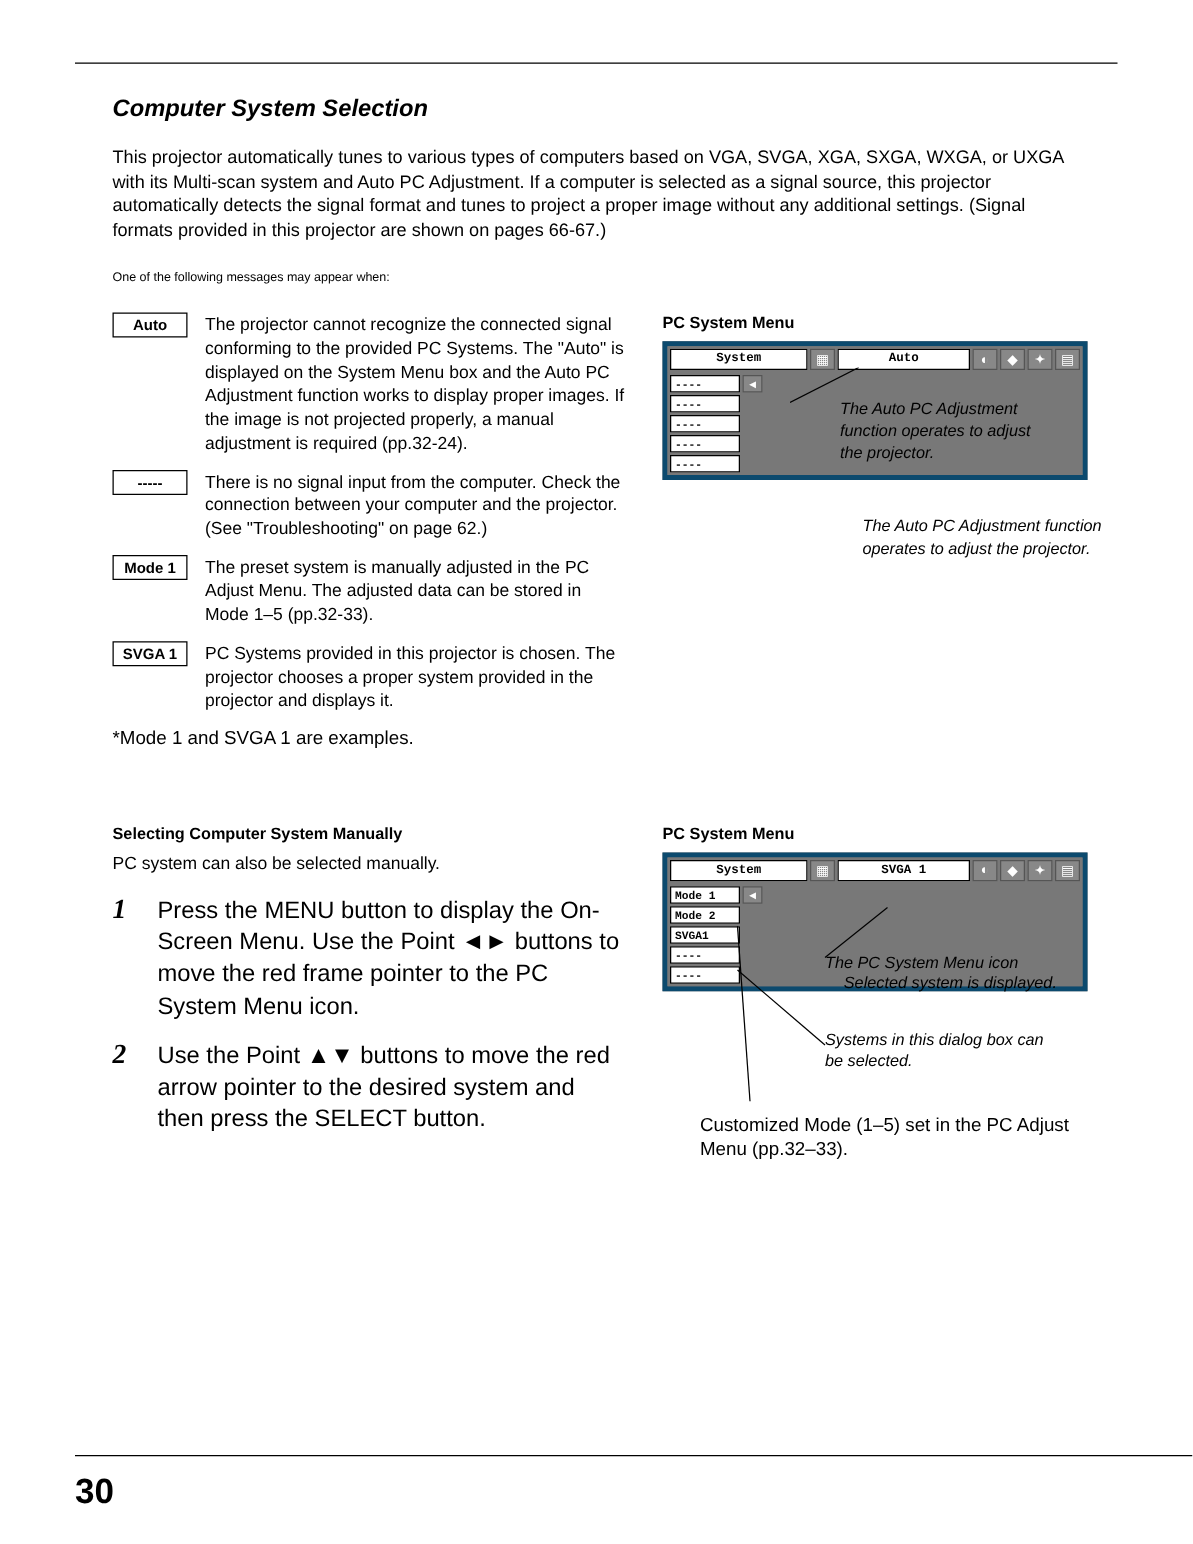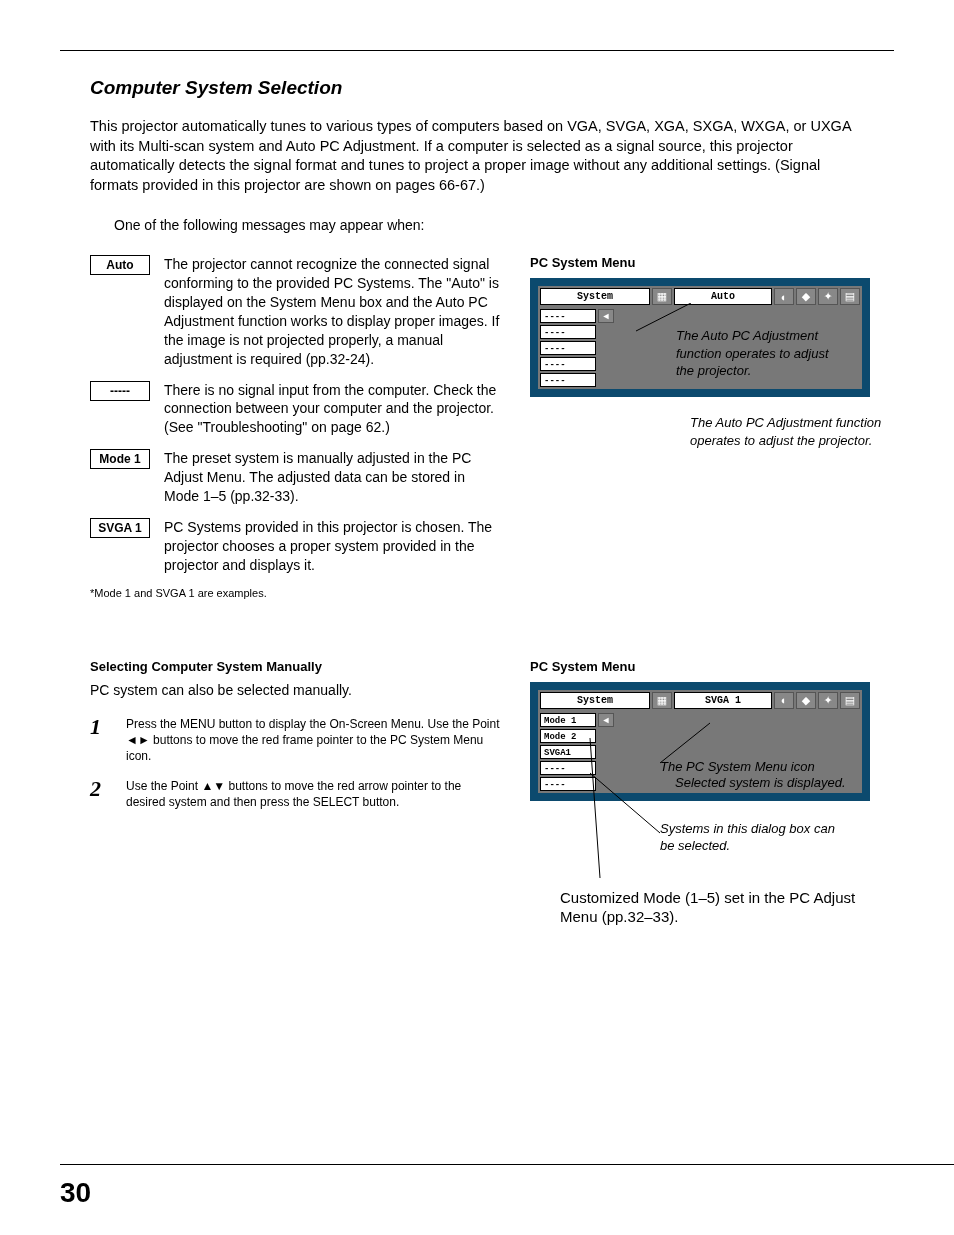--- a/index.html
+++ b/index.html
@@ -28,23 +28,22 @@
     font-size: 19px;
     margin-bottom: 18px;
   }
   .intro-para {
     font-size: 14.5px;
     line-height: 1.35;
     margin-bottom: 22px;
     max-width: 780px;
   }
   .lead-line {
-    font-size: 14px;
+    font-size: 10px;
     margin-bottom: 22px;
-    margin-left: 24px;
   }
   .two-col {
     display: flex;
     gap: 30px;
   }
   .left-col { flex: 0 0 410px; }
   .right-col { flex: 1; }
   .msg-row {
     display: flex;
     gap: 14px;
@@ -59,21 +58,21 @@
     min-width: 60px;
     text-align: center;
     white-space: nowrap;
     flex: 0 0 auto;
   }
   .msg-text {
     font-size: 14px;
     line-height: 1.35;
   }
   .footnote {
-    font-size: 11px;
+    font-size: 15px;
     margin-top: 8px;
   }
   .sub-heading {
     font-weight: bold;
     font-size: 13px;
     margin-bottom: 8px;
   }
   .sub-para {
     font-size: 14px;
     margin-bottom: 18px;
@@ -86,29 +85,29 @@
   .step-num {
     font-family: "Times New Roman", serif;
     font-style: italic;
     font-weight: bold;
     font-size: 22px;
     width: 22px;
     flex: 0 0 auto;
     line-height: 1;
   }
   .step-text {
-    font-size: 12px;
+    font-size: 19px;
     line-height: 1.35;
   }
   .menu-fig {
-    border: 8px solid #0c4a6e;
+    border: 4px solid #0c4a6e;
     background: #787878;
     width: 340px;
     font-size: 11px;
-    margin-bottom: 17px;
+    margin-bottom: 28px;
   }
   .menu-top {
     display: flex;
     align-items: stretch;
     background: #787878;
     padding: 2px;
     gap: 2px;
   }
   .menu-top-label {
     background: #fff;

